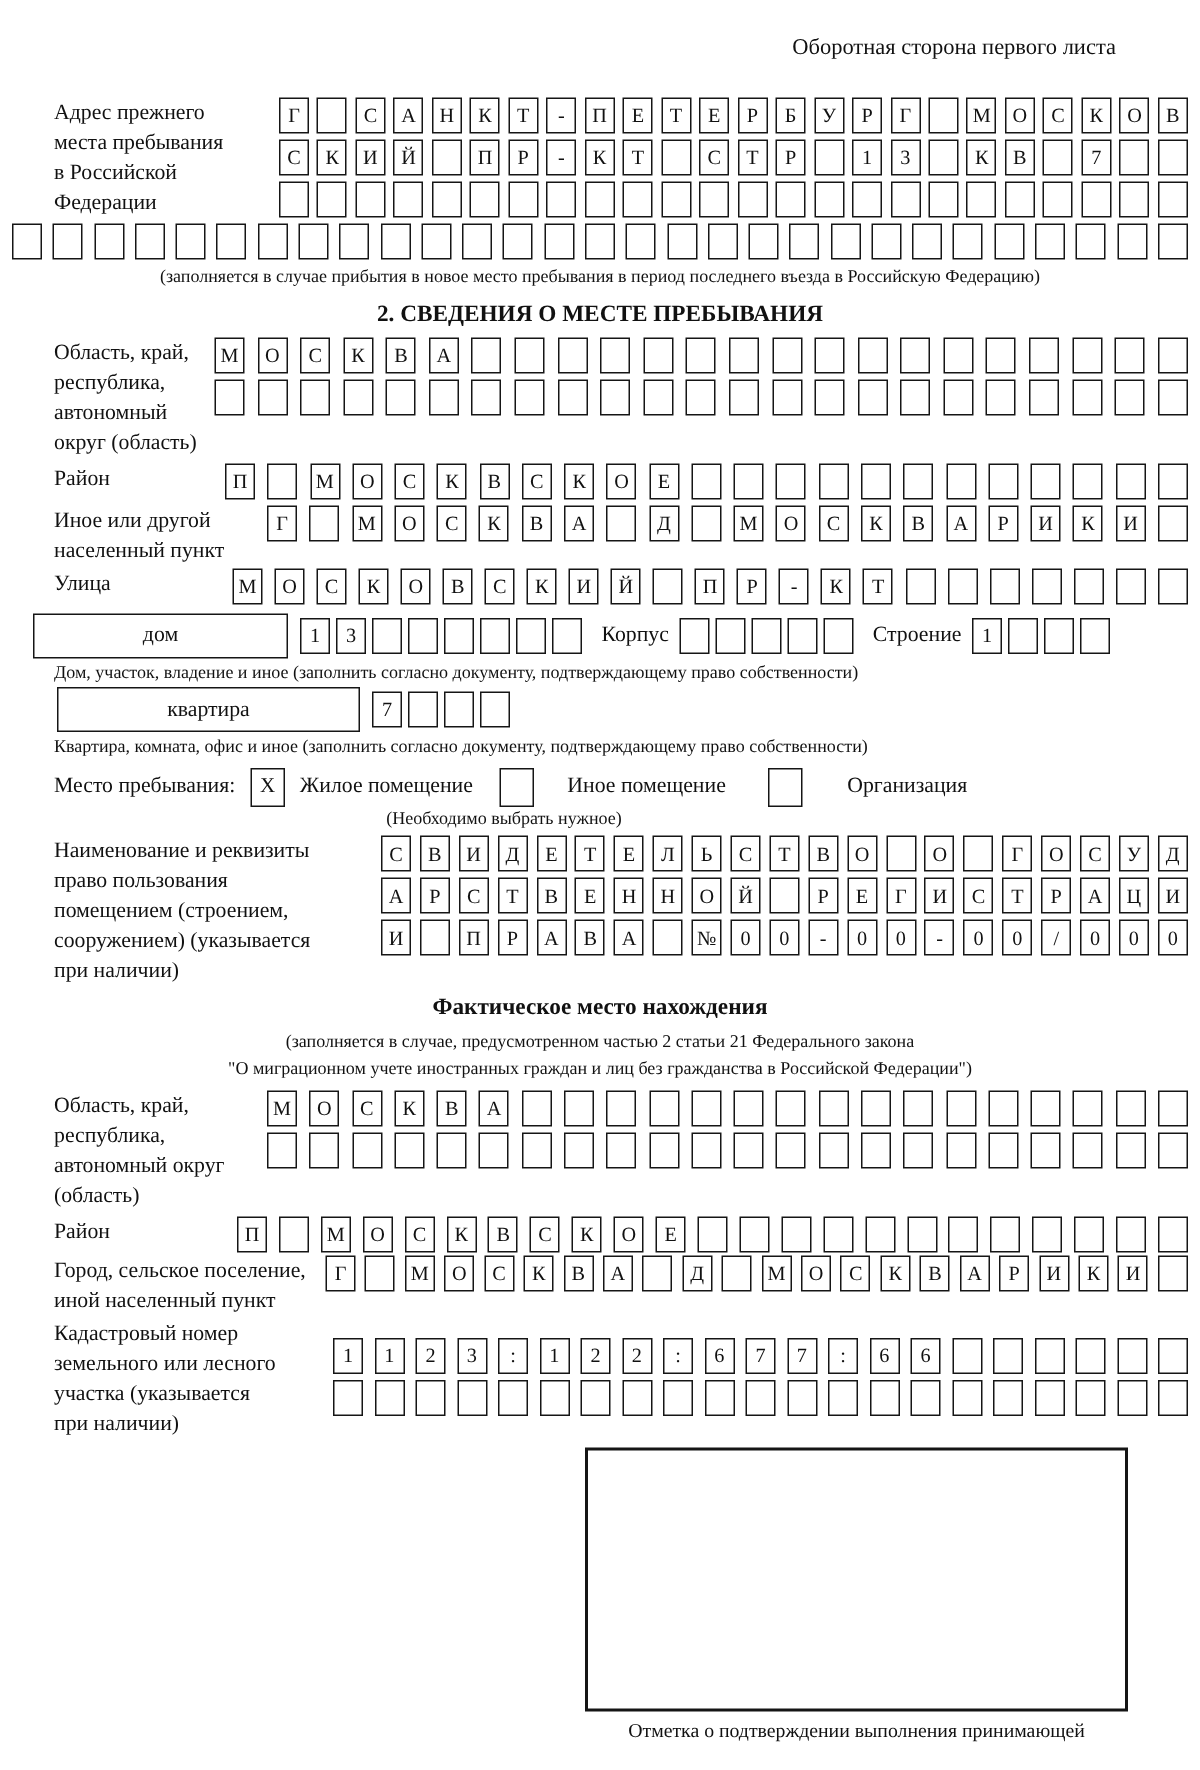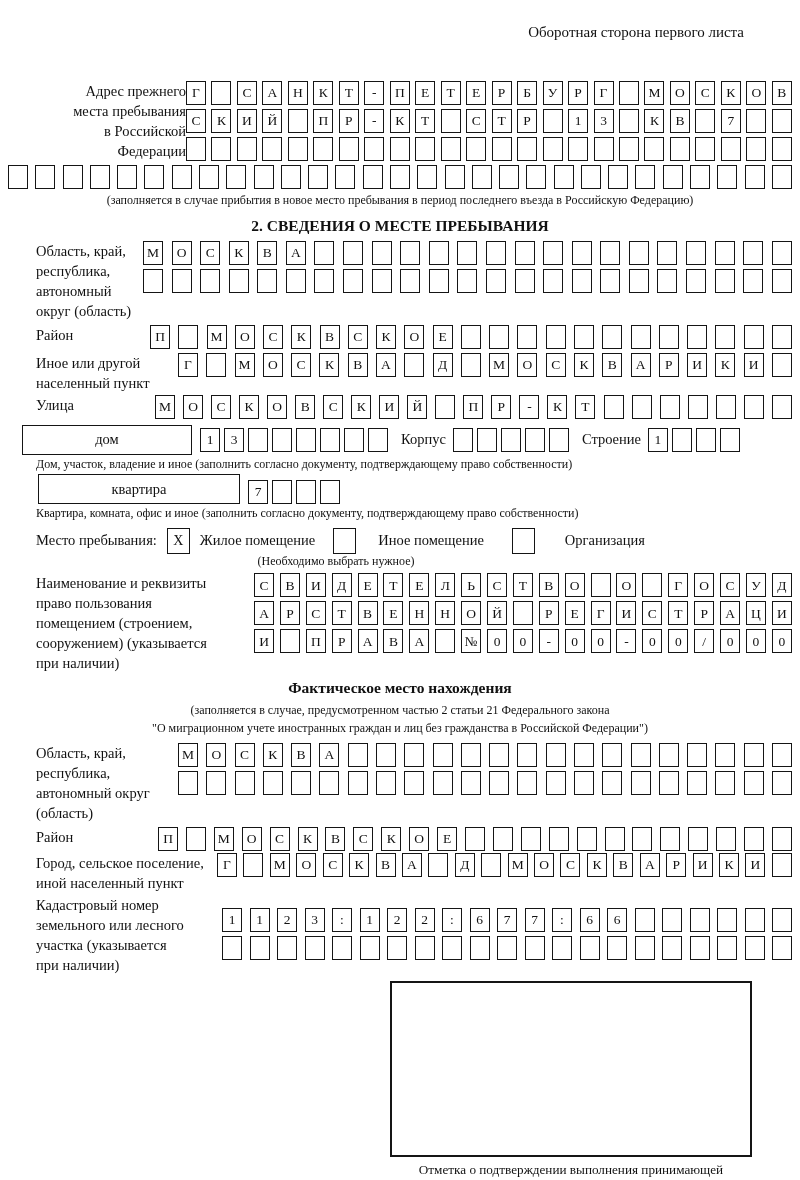--- a/index.html
+++ b/index.html
@@ -29,31 +29,31 @@
   .w-prev{width:150px;}  .w-reg{width:107px;} .w-dist{width:114px;}
   .w-city{width:142px;}  .w-street{width:119px;} .w-doc{width:218px;}
   .w-reg2{width:142px;}  .w-dist2{width:122px;} .w-city2{width:181px;} .w-kad{width:186px;}
 
   .house-row{display:flex;align-items:center;margin:6px 0 2px -14px;}
   .named-box{box-sizing:border-box;height:30px;border:1.6px solid #151515;
              display:flex;align-items:center;justify-content:center;font-size:14.5px;}
   .box-dom{width:170px;margin-right:8px;}
   .box-kv{width:202px;margin-right:8px;}
   .inline-lbl{font-size:14.5px;margin:0 7px 0 9px;}
-  .apt-row{display:flex;align-items:flex-end;margin:2px 0 2px -14px;padding-left:16px;}
+  .apt-row{display:flex;align-items:center;margin:2px 0 2px -14px;padding-left:16px;}
 
   .stay-row{display:flex;align-items:center;margin-top:6px;font-size:14.5px;}
   .chk{box-sizing:border-box;width:23px;height:26px;border:1.6px solid #151515;
        display:flex;align-items:center;justify-content:center;font-size:14px;}
 
   .stamp-box{box-sizing:border-box;width:362px;height:176px;border:2px solid #151515;
              margin:6px 0 4px 354px;}
   .stamp-note{width:500px;margin-left:285px;font-size:13.2px;line-height:1.32;text-align:center;}
 
-  .mt2{margin-top:2px;} .mt4{margin-top:4px;} .mt6{margin-top:6px;} .mt24{margin-top:40px;text-align:right;}
+  .mt2{margin-top:2px;} .mt4{margin-top:4px;} .mt6{margin-top:6px;} .mt24{margin-top:24px;}
   .mb0{margin-bottom:0;}
 </style>
 </head>
 <body>
 
 <div class="page">
 
   <div class="hdr">Оборотная сторона первого листа</div>
 
   <section>

